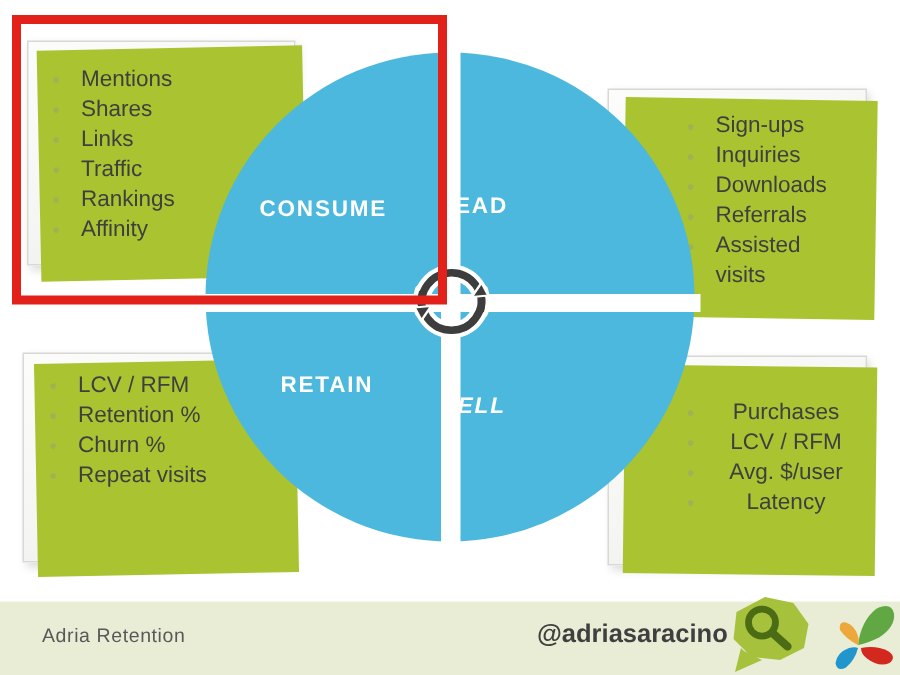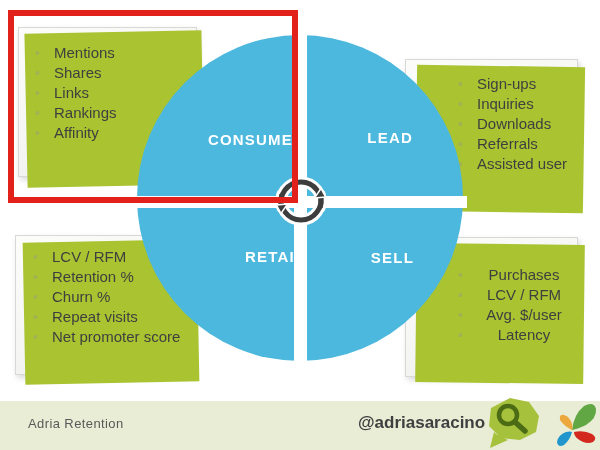--- a/index.html
+++ b/index.html
@@ -73,30 +73,30 @@
   }
   .cross-v {
     position: absolute;
     left: 294px; top: 33px;
     width: 13px; height: 330px;
     background: #ffffff;
   }
   .quad-label {
     position: absolute;
     width: 120px;
-    text-align: right;
+    text-align: left;
     color: #ffffff;
     font-size: 15px;
     font-weight: bold;
     letter-spacing: 1.2px;
   }
   .lbl-consume { left: 173px; top: 131px; }
   .lbl-lead    { left: 293px; top: 129px; width: 120px; }
   .lbl-retain  { left: 187px; top: 248px; }
-  .lbl-sell    { left: 294px; top: 249px; width: 120px; }
+  .lbl-sell    { left: 294px; top: 262px; width: 120px; font-style: italic; }
 
   .cycle-arrows {
     position: absolute;
     left: 271px; top: 171px;
     width: 60px; height: 60px;
   }
 
   
   .footer-band {
     position: absolute;
@@ -133,42 +133,42 @@
 </head>
 <body>
 
 <div class="slide">
 
   <div class="note-box box-consume">
     <ul class="metric-list">
       <li>Mentions</li>
       <li>Shares</li>
       <li>Links</li>
+      <li>Traffic</li>
       <li>Rankings</li>
       <li>Affinity</li>
     </ul>
   </div>
 
   <div class="note-box box-lead">
     <ul class="metric-list">
       <li>Sign-ups</li>
       <li>Inquiries</li>
       <li>Downloads</li>
       <li>Referrals</li>
-      <li>Assisted user</li>
+      <li>Assisted visits</li>
     </ul>
   </div>
 
   <div class="note-box box-retain">
     <ul class="metric-list">
       <li>LCV / RFM</li>
       <li>Retention %</li>
       <li>Churn %</li>
       <li>Repeat visits</li>
-      <li>Net promoter score</li>
     </ul>
   </div>
 
   <div class="note-box box-sell">
     <ul class="metric-list">
       <li>Purchases</li>
       <li>LCV / RFM</li>
       <li>Avg. $/user</li>
       <li>Latency</li>
     </ul>

